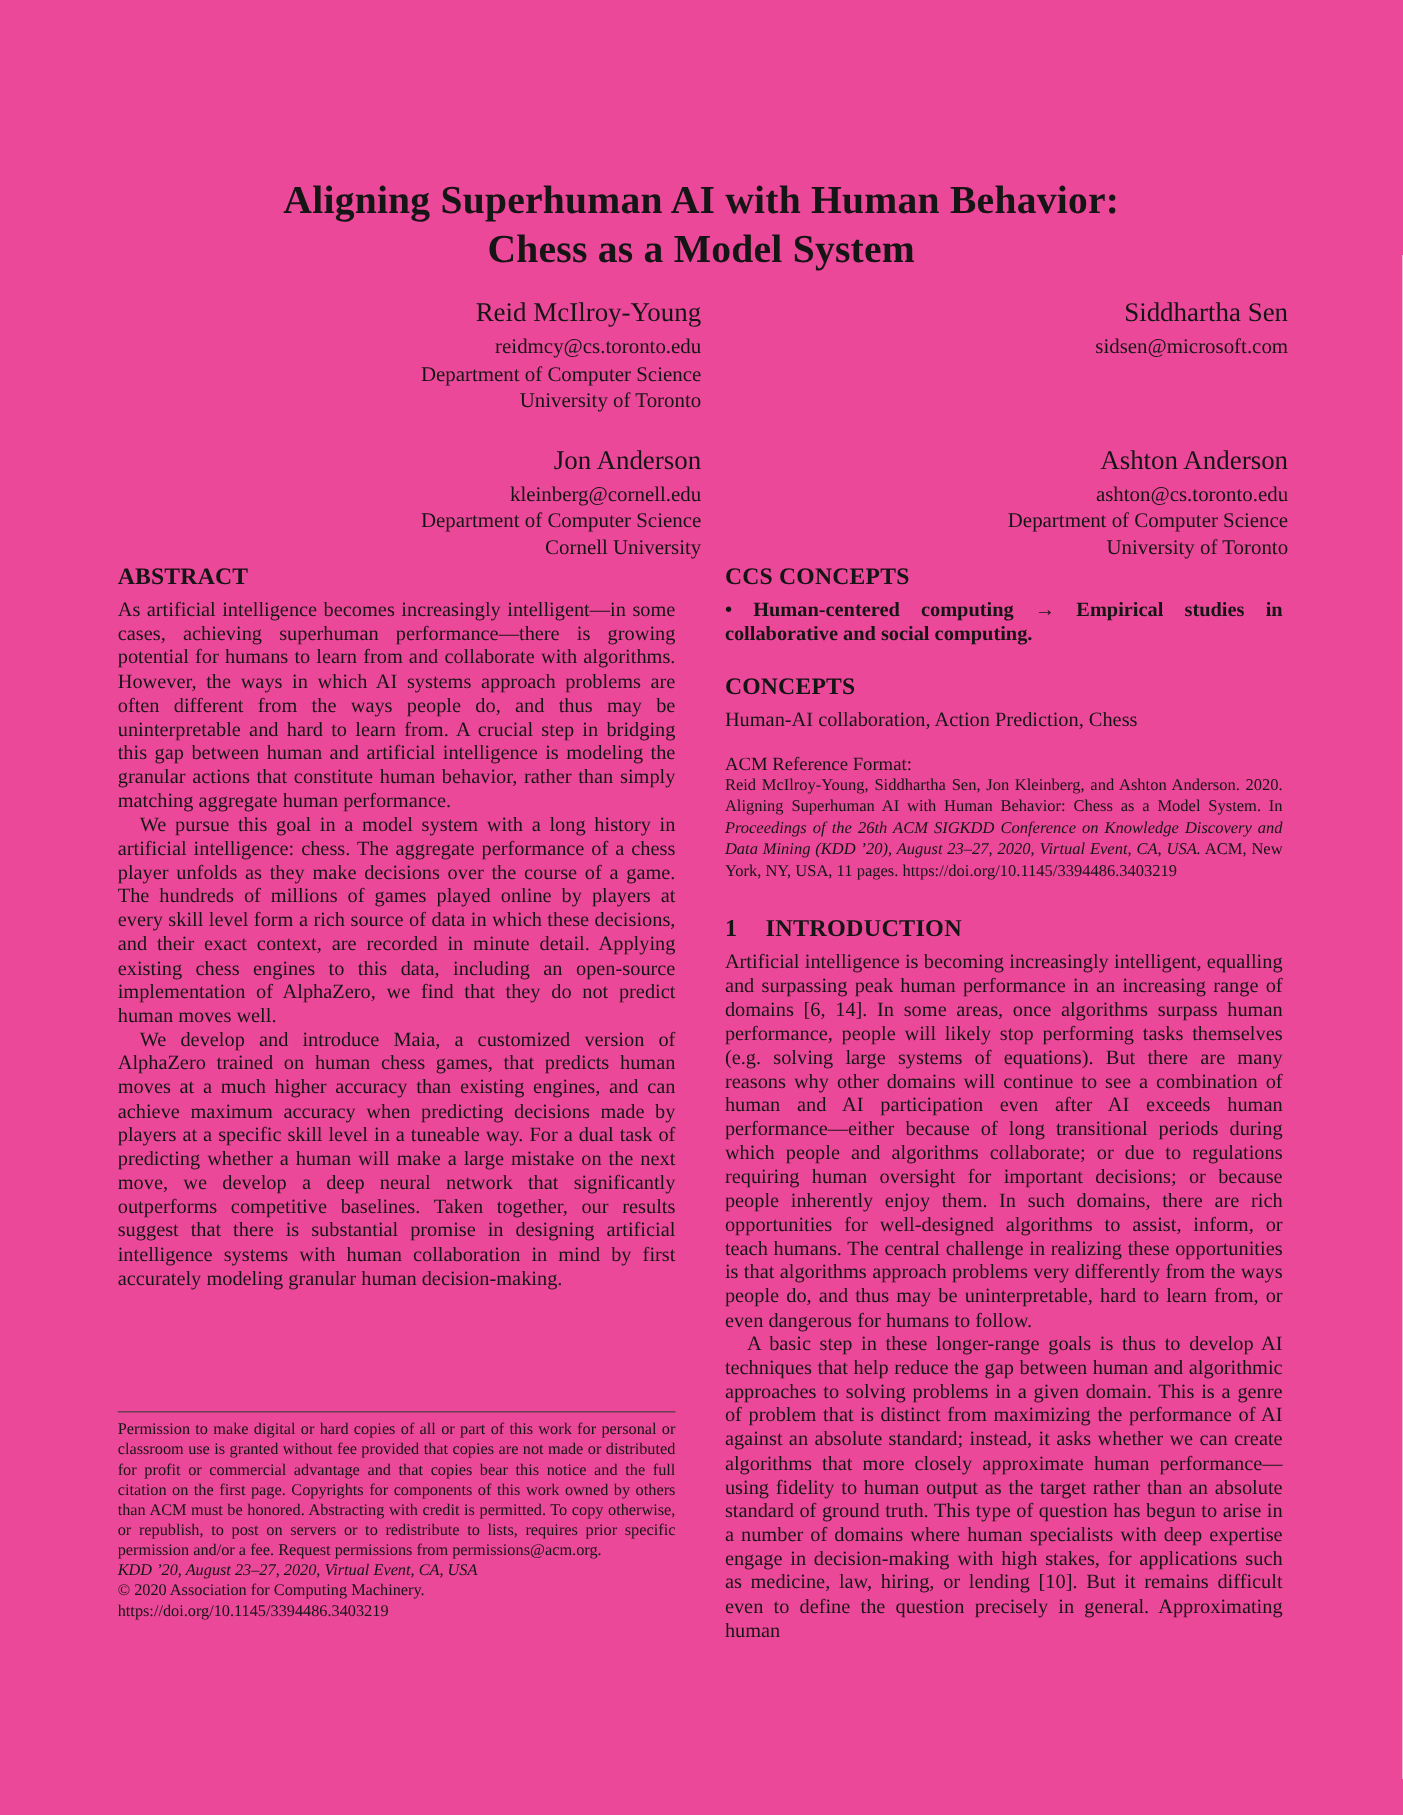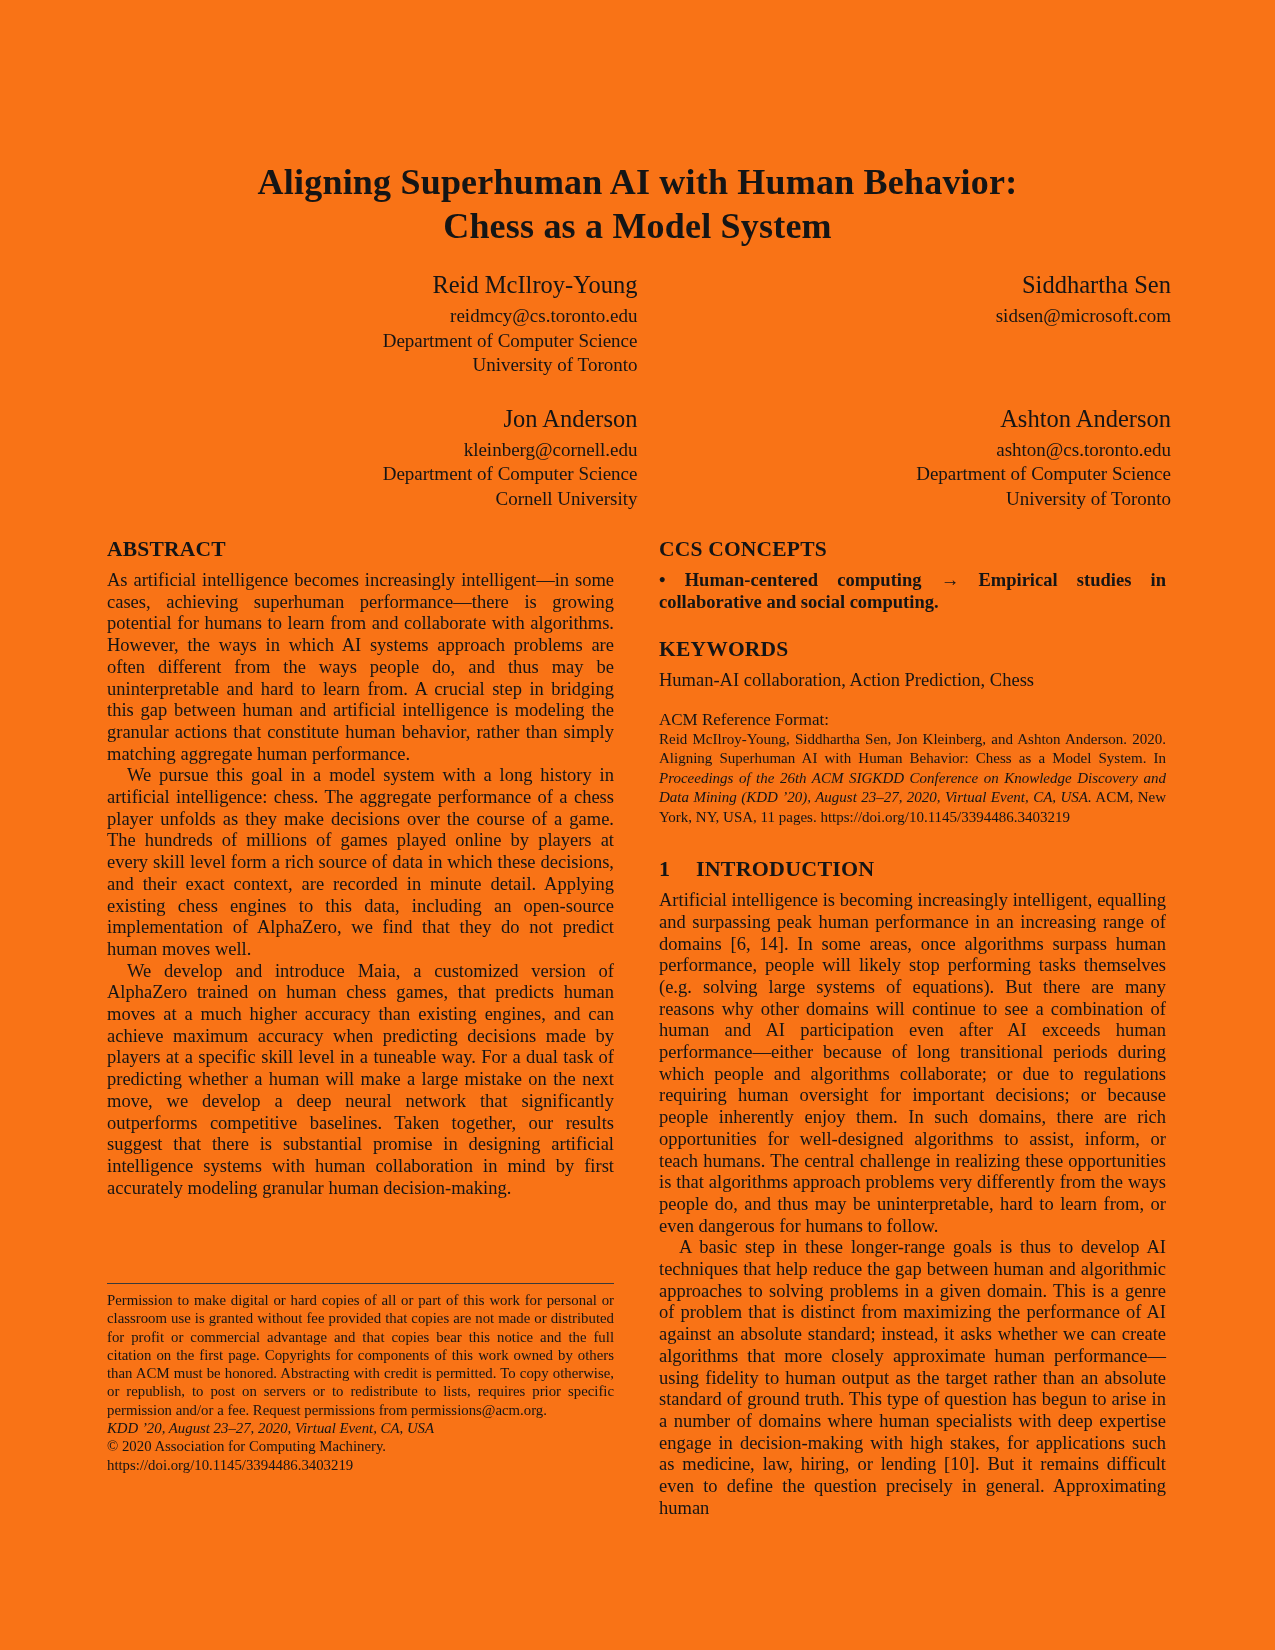--- a/index.html
+++ b/index.html
@@ -2,21 +2,21 @@
 <html lang="en"><head>
 <meta charset="utf-8">
 <style>
   * { box-sizing: border-box; }
   html, body { margin: 0; padding: 0; background: #ffffff; }
 
   .page {
     position: relative;
     width: 1275px;
     height: 1650px;
-    background: #f97316;
+    background: #ec4899;
     color: #151515;
     font-family: "Liberation Serif", serif;
     overflow: hidden;
   }
 
   
   .title-block {
     position: absolute;
     top: 160px; left: 0; right: 0;
     text-align: center;
@@ -41,21 +41,20 @@
 
   
   .col {
     position: absolute;
     top: 512px;
     width: 507px;
     font-size: 18.5px;
     line-height: 21.7px;
     text-align: justify;
     hyphens: auto;
-    margin-top: 25px;
     -webkit-hyphens: auto;
   }
   .col-left  { left: 107px; }
   .col-right { left: 659px; }
 
   .section-heading {
     font-size: 21.5px;
     line-height: 25px;
     font-weight: 700;
     letter-spacing: 0.2px;
@@ -142,21 +141,21 @@
     <h2 class="section-heading">ABSTRACT</h2>
     <p>As artificial intelligence becomes increasingly intelligent—in some cases, achieving superhuman performance—there is growing potential for humans to learn from and collaborate with algorithms. However, the ways in which AI systems approach problems are often different from the ways people do, and thus may be uninterpretable and hard to learn from. A crucial step in bridging this gap between human and artificial intelligence is modeling the granular actions that constitute human behavior, rather than simply matching aggregate human performance.</p>
     <p class="indent">We pursue this goal in a model system with a long history in artificial intelligence: chess. The aggregate performance of a chess player unfolds as they make decisions over the course of a game. The hundreds of millions of games played online by players at every skill level form a rich source of data in which these decisions, and their exact context, are recorded in minute detail. Applying existing chess engines to this data, including an open-source implementation of AlphaZero, we find that they do not predict human moves well.</p>
     <p class="indent">We develop and introduce Maia, a customized version of AlphaZero trained on human chess games, that predicts human moves at a much higher accuracy than existing engines, and can achieve maximum accuracy when predicting decisions made by players at a specific skill level in a tuneable way. For a dual task of predicting whether a human will make a large mistake on the next move, we develop a deep neural network that significantly outperforms competitive baselines. Taken together, our results suggest that there is substantial promise in designing artificial intelligence systems with human collaboration in mind by first accurately modeling granular human decision-making.</p>
   </section>
 
   <section class="col col-right">
     <h2 class="section-heading">CCS CONCEPTS</h2>
     <p class="ccs-text">• Human-centered computing → Empirical studies in collaborative and social computing.</p>
 
-    <h2 class="section-heading keywords-heading">KEYWORDS</h2>
+    <h2 class="section-heading keywords-heading">CONCEPTS</h2>
     <p>Human-AI collaboration, Action Prediction, Chess</p>
 
     <h3 class="ref-heading">ACM Reference Format:</h3>
     <p class="ref-text"><span>Reid McIlroy-Young, Siddhartha Sen, Jon Kleinberg, and Ashton Anderson. 2020. Aligning Superhuman AI with Human Behavior: Chess as a Model System. In </span><em>Proceedings of the 26th ACM SIGKDD Conference on Knowledge Discovery and Data Mining (KDD ’20), August 23–27, 2020, Virtual Event, CA, USA.</em><span> ACM, New York, NY, USA, 11 pages. </span><span class="link-text">https://doi.org/10.1145/3394486.3403219</span></p>
 
     <h2 class="section-heading intro-heading"><span class="intro-num">1</span><span>INTRODUCTION</span></h2>
     <p>Artificial intelligence is becoming increasingly intelligent, equalling and surpassing peak human performance in an increasing range of domains [6, 14]. In some areas, once algorithms surpass human performance, people will likely stop performing tasks themselves (e.g. solving large systems of equations). But there are many reasons why other domains will continue to see a combination of human and AI participation even after AI exceeds human performance—either because of long transitional periods during which people and algorithms collaborate; or due to regulations requiring human oversight for important decisions; or because people inherently enjoy them. In such domains, there are rich opportunities for well-designed algorithms to assist, inform, or teach humans. The central challenge in realizing these opportunities is that algorithms approach problems very differently from the ways people do, and thus may be uninterpretable, hard to learn from, or even dangerous for humans to follow.</p>
     <p class="indent">A basic step in these longer-range goals is thus to develop AI techniques that help reduce the gap between human and algorithmic approaches to solving problems in a given domain. This is a genre of problem that is distinct from maximizing the performance of AI against an absolute standard; instead, it asks whether we can create algorithms that more closely approximate human performance—using fidelity to human output as the target rather than an absolute standard of ground truth. This type of question has begun to arise in a number of domains where human specialists with deep expertise engage in decision-making with high stakes, for applications such as medicine, law, hiring, or lending [10]. But it remains difficult even to define the question precisely in general. Approximating human</p>
   </section>
 

